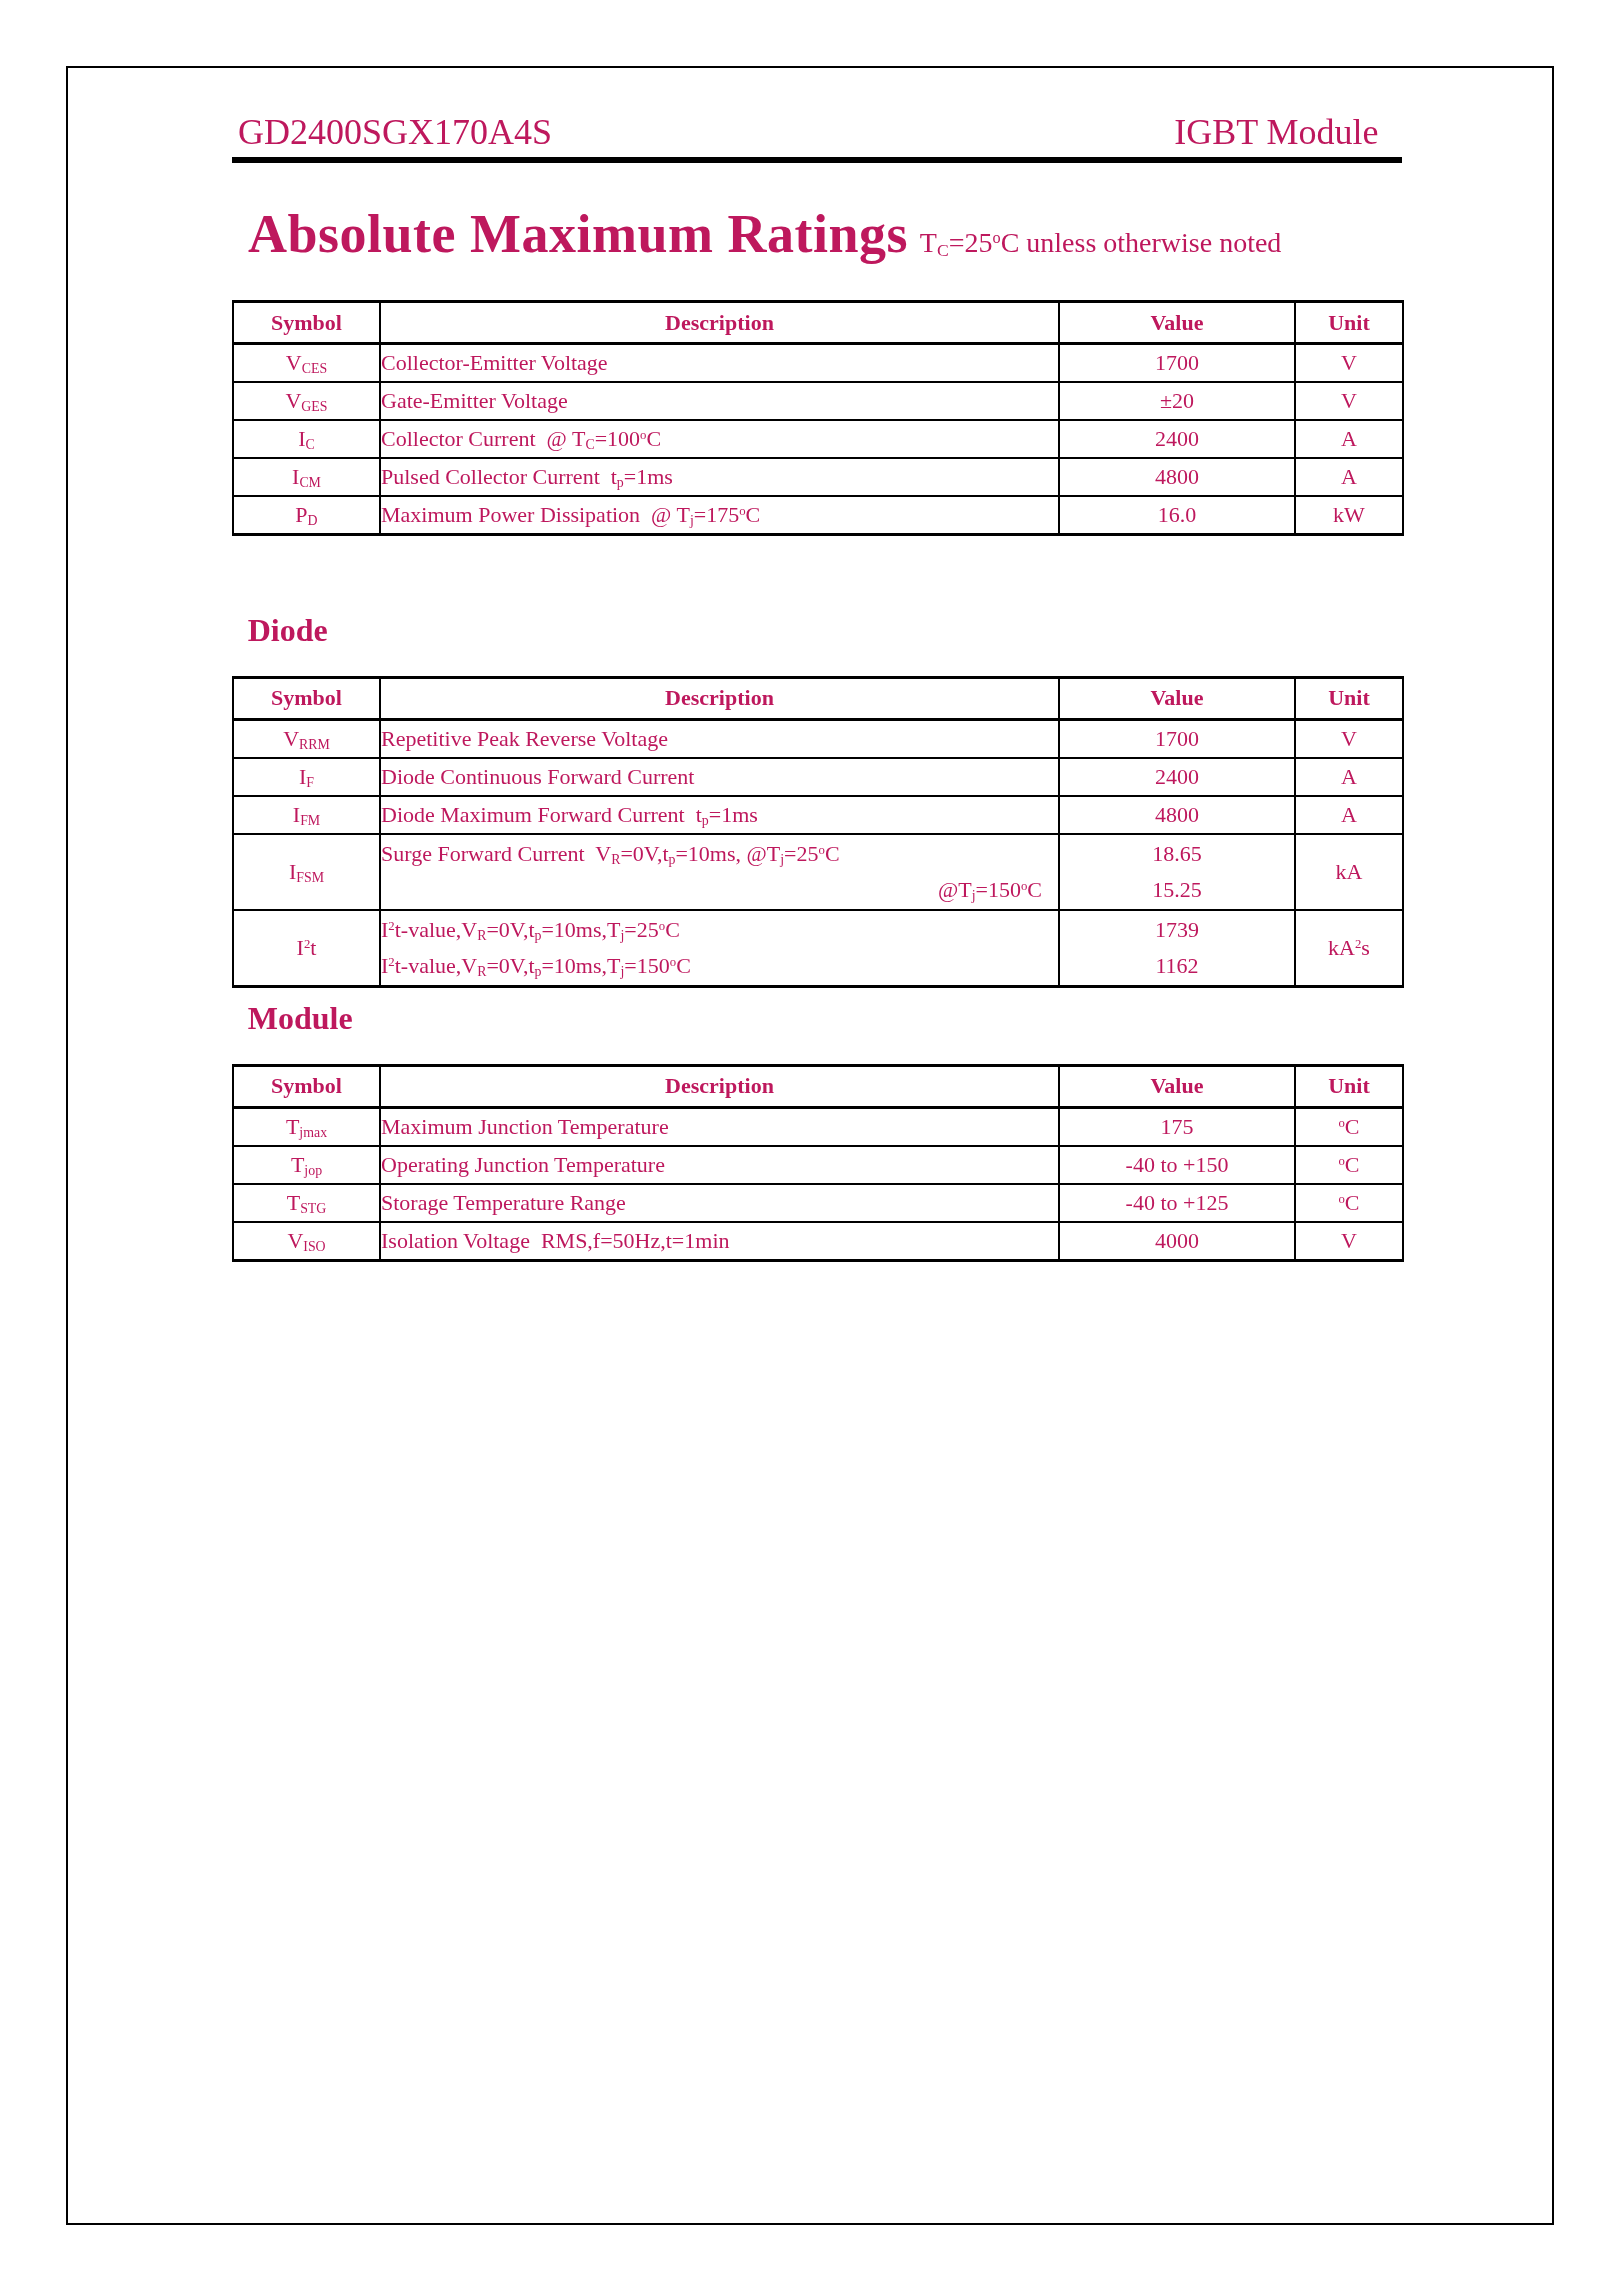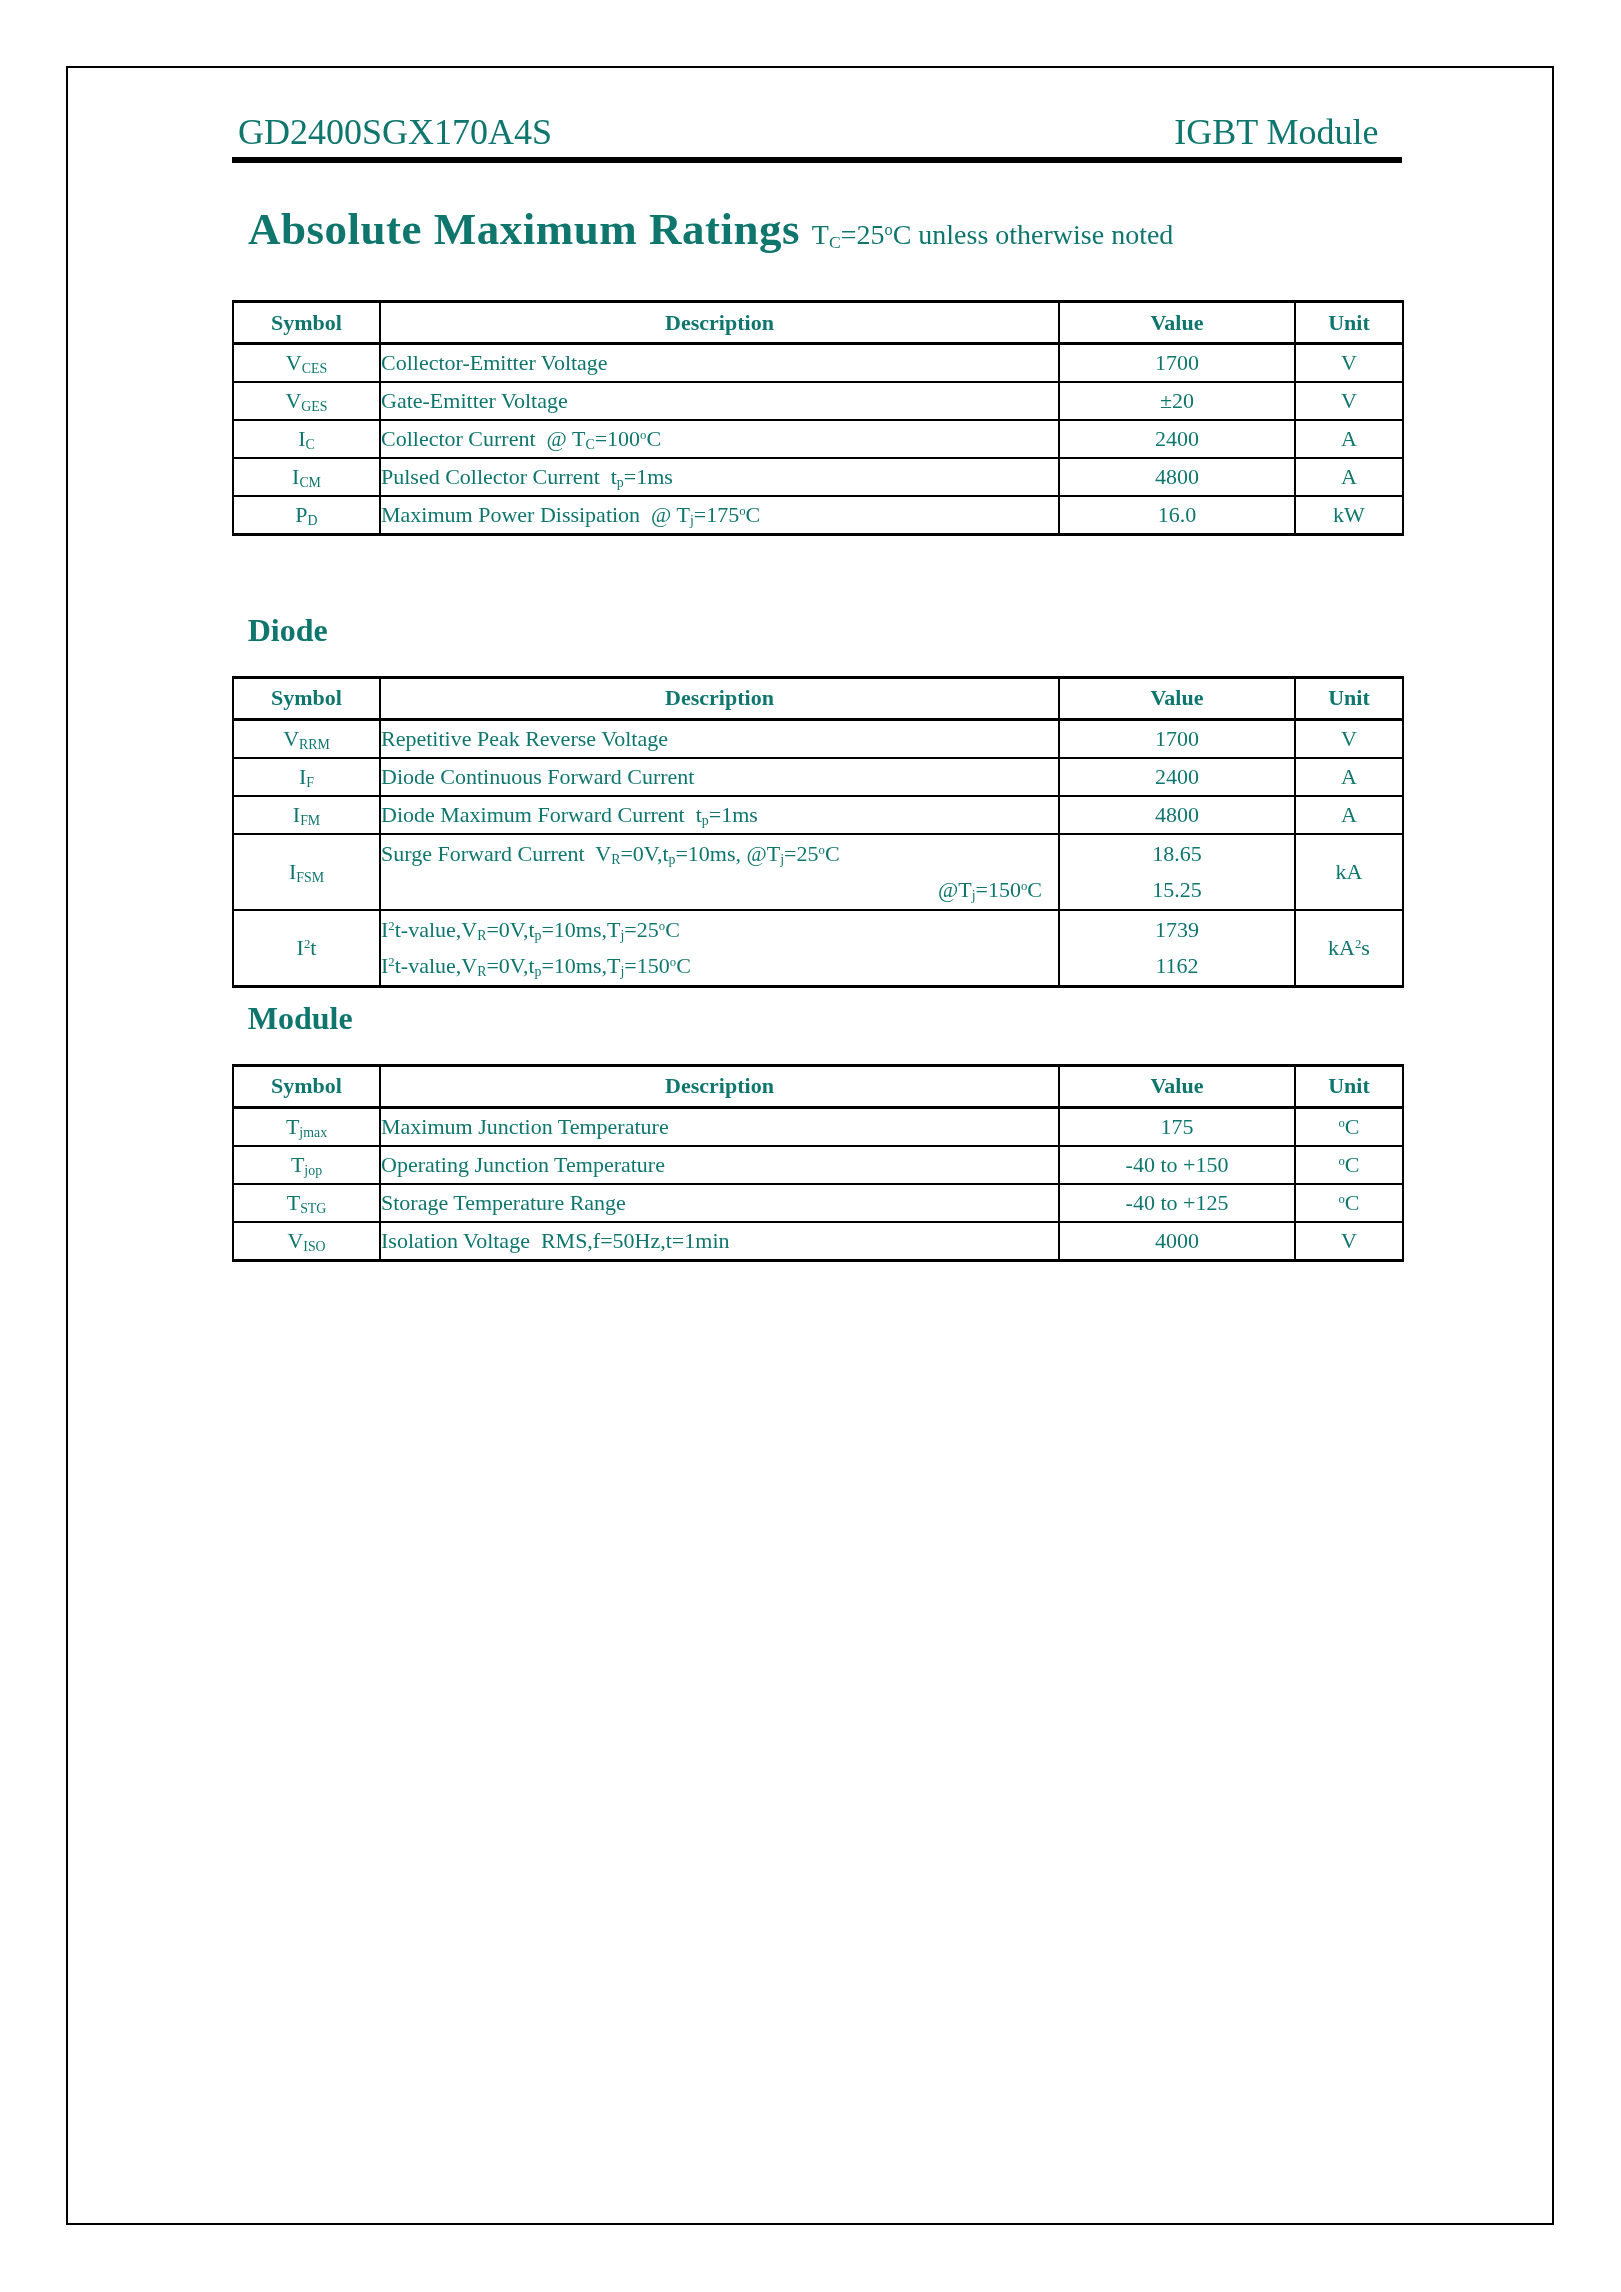--- a/index.html
+++ b/index.html
@@ -1,21 +1,21 @@
 <!DOCTYPE html>
 <html><head>
 <meta charset="utf-8">
 <style>
   html,body{margin:0;padding:0;background:#e8e8e8;}
   .page{
     position:relative;
     width:1621px;height:2293px;
     background:#ffffff;
     font-family:"Liberation Serif", serif;
-    color:#0f766e;
+    color:#be185d;
     overflow:hidden;
   }
   .page-border{
     position:absolute;
     left:66px;top:66px;
     width:1484px;height:2155px;
     border:2.9px solid #000;
   }
   .doc-header{
     position:absolute;
@@ -33,21 +33,21 @@
     left:232px;top:157px;
     width:1170px;height:5.9px;
     background:#000;
   }
   .title-row{
     position:absolute;
     left:248px;top:203px;
     width:1157px;
     white-space:nowrap;
   }
-  .title-main{font-size:45px;font-weight:bold;letter-spacing:0.5px;}
+  .title-main{font-size:54px;font-weight:bold;letter-spacing:0.5px;}
   .title-cond{font-size:28px;margin-left:11.8px;}
   .section{position:absolute;left:232px;width:1170px;}
   .sec-igbt{top:300px;}
   .sec-diode{top:612px;}
   .sec-module{top:1000px;}
   .sec-heading{
     font-size:32px;font-weight:bold;
     line-height:37px;
     margin:0 0 26.5px 15.7px;
   }

